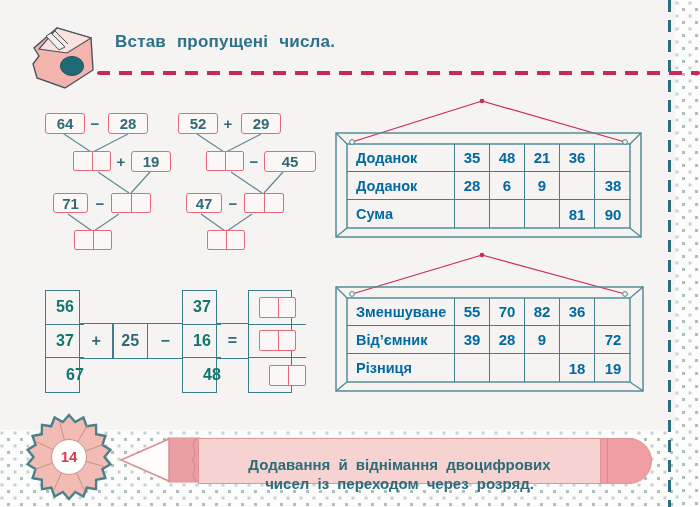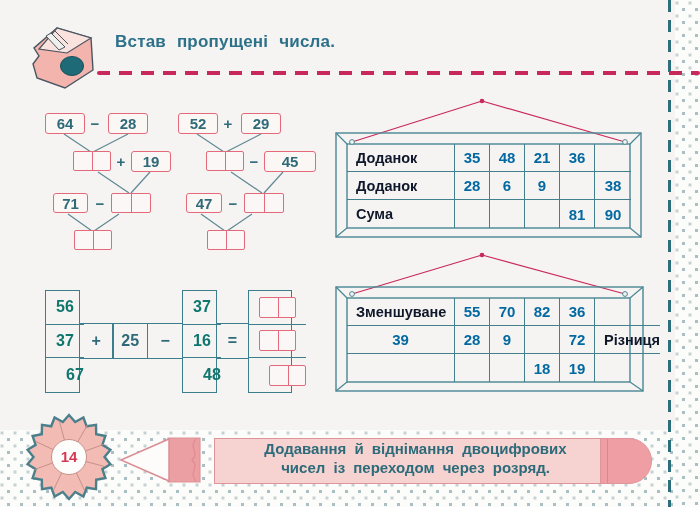--- a/index.html
+++ b/index.html
@@ -51,21 +51,21 @@
     grid-template-columns:108px 35px 35px 35px 35px 1fr;
     grid-auto-rows:1fr;
   }
   .tgrid > div {
     border-right:1.3px solid #43808d; border-bottom:1.3px solid #43808d;
     display:flex; align-items:center; justify-content:center;
     color:#0369a1; font-size:15px; font-weight:bold;
   }
   .tgrid > div:nth-child(6n) { border-right:none; }
   .tgrid > div:nth-child(n+13) { border-bottom:none; }
-  .tgrid .tlabel { justify-content:flex-start; padding-left:9px; color:#0f172a; font-size:14.5px; }
+  .tgrid .tlabel { justify-content:flex-start; padding-left:9px; color:#0369a1; font-size:14.5px; }
   
   .chcol { position:absolute; display:grid; grid-auto-rows:1fr; border:1.4px solid #3d7e8c; }
   .chcol > div {
     border-bottom:1.4px solid #3d7e8c; display:flex; align-items:center; justify-content:center;
     color:#0f766e; font-size:16px; font-weight:bold;
   }
   .chcol > div:last-child { border-bottom:none;margin-left:20px; }
   .chcell {
     position:absolute; border:1.4px solid #3d7e8c; display:flex; align-items:center; justify-content:center;
     color:#2e6a78; font-size:16px; font-weight:bold;
@@ -74,21 +74,21 @@
     position:absolute; border-top:1.4px solid #3d7e8c; border-bottom:1.4px solid #3d7e8c;
     display:flex; align-items:center; justify-content:center; color:#2e6a78; font-size:16px; font-weight:bold;
   }
   .chcol .slot { position:relative; }
   .chcol .slot .ebox { position:relative; width:37px; height:21px; }
   
   .pencil-body {
     position:absolute; left:198px; top:438px; width:402px; height:46px;
     background:#f6d3d0; border:1.4px solid #dd949b; border-right:none;
     color:#2d6b7a; font-size:15px; font-weight:bold; text-align:center;
-    line-height:19px; padding-top:0; word-spacing:4px;margin-left:16px;
+    line-height:19px; padding-top:16px; word-spacing:4px;
   }
   .pencil-cap {
     position:absolute; left:600px; top:438px; width:52px; height:46px;
     background:#ef9ea3; border:1.4px solid #dd949b; border-radius:0 23px 23px 0;
   }
   .pencil-cap .capline { position:absolute; left:6px; top:0; width:0; height:100%; border-left:1.5px solid #d9868e; }
   .badge-num { font-size:15px; font-weight:bold; fill:#d63853; }
 </style>
 </head>
 <body>
@@ -212,20 +212,21 @@
     <circle cx="22" cy="45" r="2.4" fill="#f5f4f2" stroke="#4a8794" stroke-width="1"></circle>
     <circle cx="295" cy="45" r="2.4" fill="#f5f4f2" stroke="#4a8794" stroke-width="1"></circle>
   </svg>
   <div class="tgrid" style="left:347px;top:298px;">
     <div class="tlabel">Зменшуване</div>
     <div>55</div>
     <div>70</div>
     <div>82</div>
     <div>36</div>
     <div></div>
+    <div class="tlabel">Від’ємник</div>
     <div>39</div>
     <div>28</div>
     <div>9</div>
     <div></div>
     <div>72</div>
     <div class="tlabel">Різниця</div>
     <div></div>
     <div></div>
     <div></div>
     <div>18</div>

